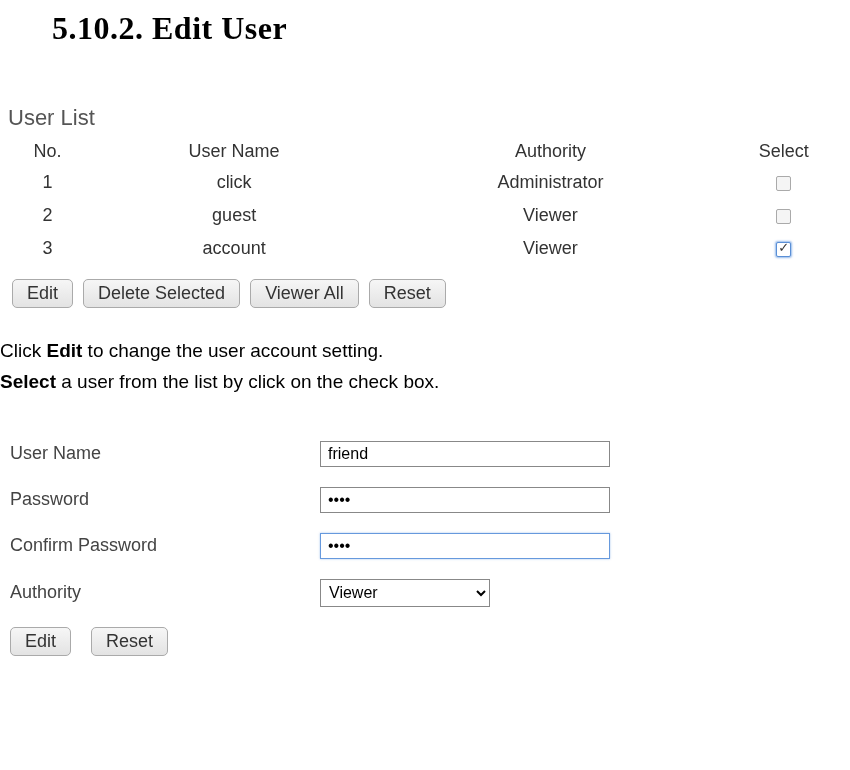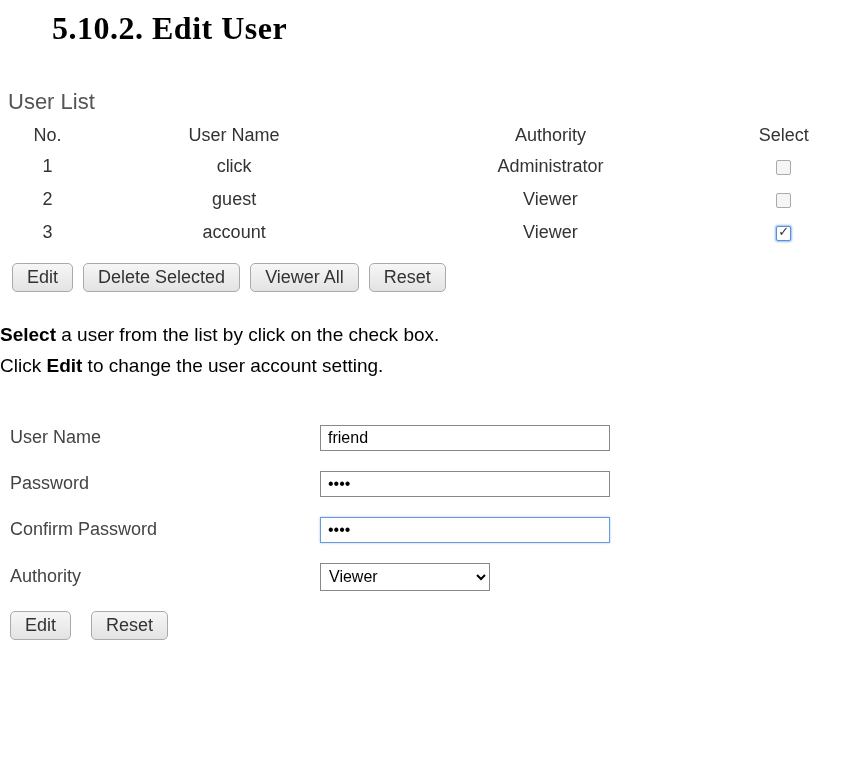--- a/index.html
+++ b/index.html
@@ -12,21 +12,21 @@
       overflow: hidden;
     }
     .heading {
       font-size: 32px;
       font-weight: 600;
       padding: 10px 0 0 52px;
       letter-spacing: 0.5px;
       font-family: Liberation Serif, serif;
     }
     .screenshot-block {
-      margin: 42px 0 0 6px;
+      margin: 58px 0 0 6px;
       font-family: Arial, sans-serif;
       color: #444;
     }
     .user-list-title {
       font-size: 22px;
       color: #555;
       font-weight: normal;
       margin-bottom: 6px;
       padding-left: 2px;
     }
@@ -183,24 +183,24 @@
   <div class="button-row">
     <button class="btn">Edit</button>
     <button class="btn">Delete Selected</button>
     <button class="btn">Viewer All</button>
     <button class="btn">Reset</button>
   </div>
 </div>
 
 <div class="instructions">
   <p>
-    <b>Select</b><span> a user from the list by click on the check box.</span>
+    <span>Click </span><b>Edit</b><span> to change the user account setting.</span>
   </p>
   <p>
-    <span>Click </span><b>Edit</b><span> to change the user account setting.</span>
+    <b>Select</b><span> a user from the list by click on the check box.</span>
   </p>
 </div>
 
 <div class="form-block">
   <div class="form-row">
     <div class="form-label">User Name</div>
     <input class="text-input" type="text" value="friend" style="">
   </div>
   <div class="form-row">
     <div class="form-label">Password</div>

